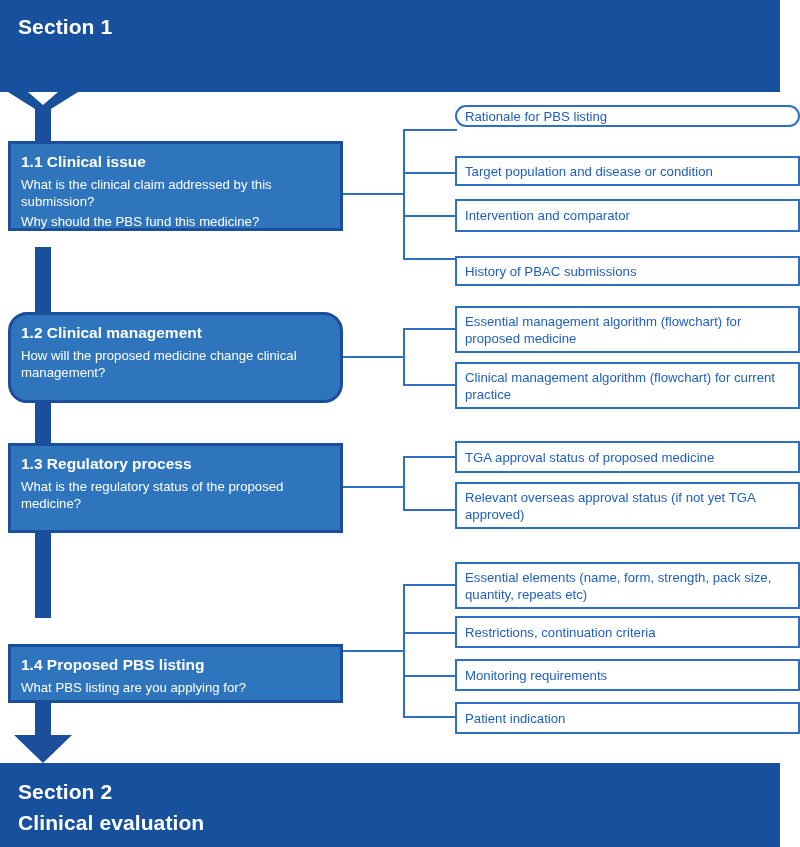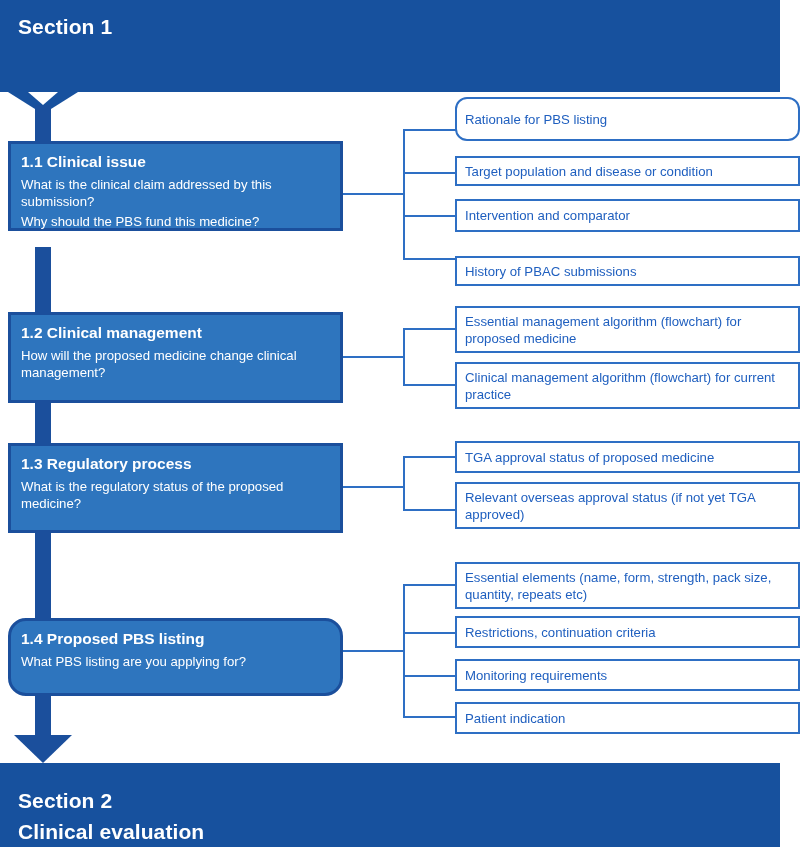--- a/index.html
+++ b/index.html
@@ -26,21 +26,21 @@
   }
   .section-bar .line {
     font-size: 21px;
     font-weight: bold;
     letter-spacing: 0.1px;
     line-height: 31px;
     margin-left: 18px;
     white-space: nowrap;
   }
   #section-top { top: 0; height: 92px; padding-top: 11px; box-sizing: border-box; }
-  #section-bottom { top: 763px; height: 84px; padding-top: 22px; box-sizing: border-box; }
+  #section-bottom { top: 763px; height: 84px; padding-top: 13px; box-sizing: border-box; }
 
   
   .top-notch {
     position: absolute;
     top: 92px;
     left: 8px;
     width: 70px;
     height: 22px;
     background: #17519E;
     clip-path: polygon(0 0, 100% 0, 50% 100%);
@@ -148,34 +148,34 @@
     <div class="primary-q">Why should the PBS fund this medicine?</div>
   </div>
 
   <div class="conn-h" style="left:343px;top:193px;width:62px;"></div>
   <div class="conn-v" style="left:403px;top:129px;height:130px;"></div>
   <div class="conn-h" style="left:403px;top:129px;width:54px;"></div>
   <div class="conn-h" style="left:403px;top:172px;width:54px;"></div>
   <div class="conn-h" style="left:403px;top:215px;width:54px;"></div>
   <div class="conn-h" style="left:403px;top:258px;width:54px;"></div>
 
-  <div class="sub-box" style="top:97px;height:44px;border-radius:12px;">
+  <div class="sub-box" style="top:105px;height:22px;border-radius:12px;">
     <span>Rationale for PBS listing</span>
   </div>
   <div class="sub-box" style="top:156px;height:30px;">
     <span>Target population and disease or condition</span>
   </div>
   <div class="sub-box" style="top:199px;height:33px;">
     <span>Intervention and comparator</span>
   </div>
   <div class="sub-box" style="top:256px;height:30px;">
     <span>History of PBAC submissions</span>
   </div>
 
-  <div class="primary-box" style="top:312px;height:91px;">
+  <div class="primary-box" style="top:312px;height:91px;border-radius:19px;">
     <div class="primary-title">1.2 Clinical management</div>
     <div class="primary-q">How will the proposed medicine change clinical management?</div>
   </div>
   <div class="conn-h" style="left:343px;top:356px;width:62px;"></div>
   <div class="conn-v" style="left:403px;top:328px;height:56px;"></div>
   <div class="conn-h" style="left:403px;top:328px;width:54px;"></div>
   <div class="conn-h" style="left:403px;top:384px;width:54px;"></div>
 
   <div class="sub-box" style="top:306px;height:47px;">
     <span>Essential management algorithm (flowchart) for proposed medicine</span>
@@ -193,21 +193,21 @@
   <div class="conn-h" style="left:403px;top:456px;width:54px;"></div>
   <div class="conn-h" style="left:403px;top:509px;width:54px;"></div>
 
   <div class="sub-box" style="top:441px;height:32px;">
     <span>TGA approval status of proposed medicine</span>
   </div>
   <div class="sub-box" style="top:482px;height:47px;">
     <span>Relevant overseas approval status (if not yet TGA approved)</span>
   </div>
 
-  <div class="primary-box" style="top:618px;height:78px;border-radius:18px;">
+  <div class="primary-box" style="top:644px;height:59px;">
     <div class="primary-title">1.4 Proposed PBS listing</div>
     <div class="primary-q">What PBS listing are you applying for?</div>
   </div>
   <div class="conn-h" style="left:343px;top:650px;width:62px;"></div>
   <div class="conn-v" style="left:403px;top:584px;height:132px;"></div>
   <div class="conn-h" style="left:403px;top:584px;width:54px;"></div>
   <div class="conn-h" style="left:403px;top:632px;width:54px;"></div>
   <div class="conn-h" style="left:403px;top:675px;width:54px;"></div>
   <div class="conn-h" style="left:403px;top:716px;width:54px;"></div>
 

